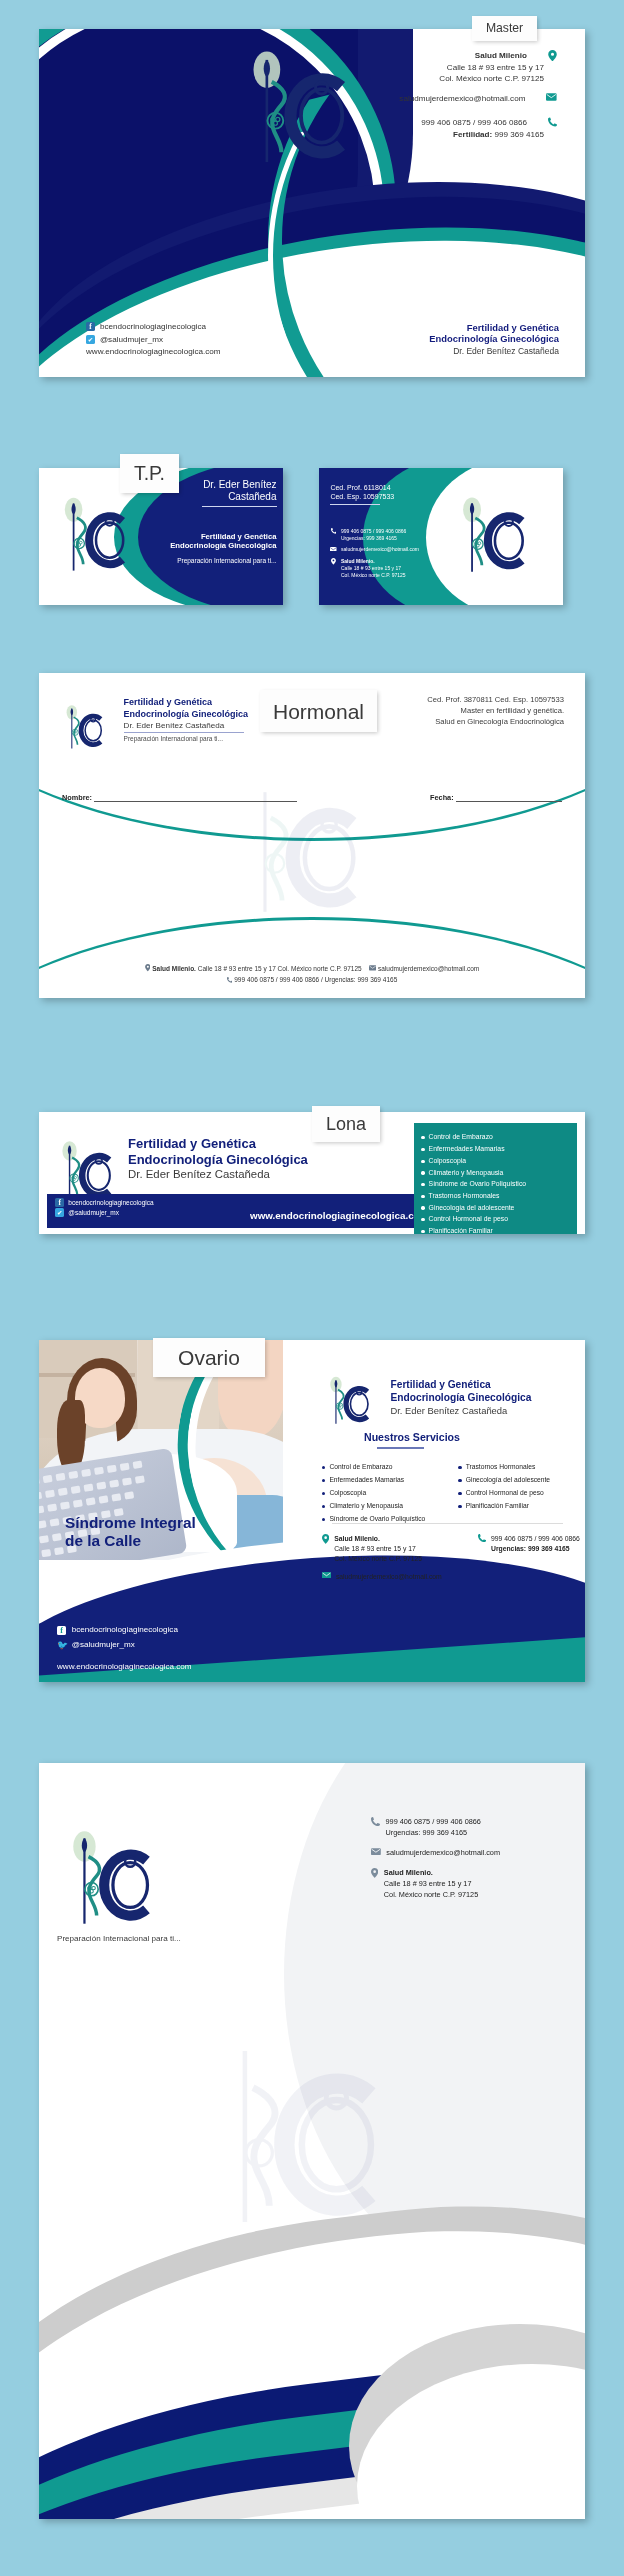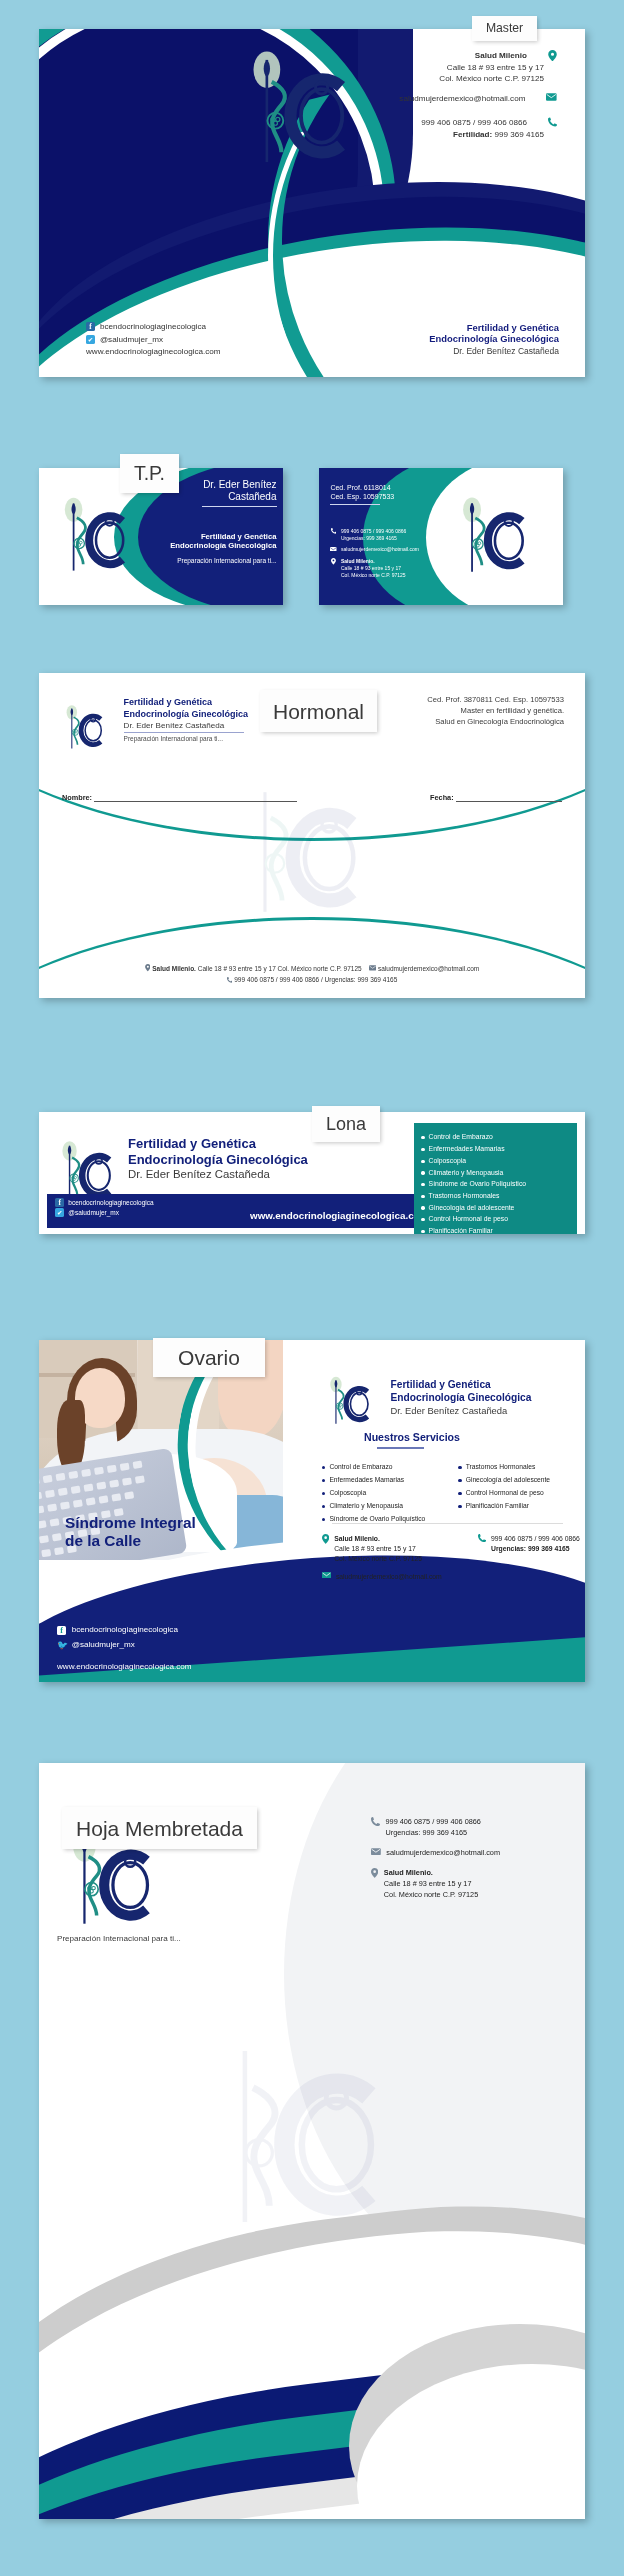--- a/index.html
+++ b/index.html
@@ -883,23 +883,20 @@
         <span>bcendocrinologiaginecologica</span>
       </div>
       <div class="r">
         <span class="ic-sq" style="background:transparent;color:#fff;font-size:9px;text-align:center;line-height:9px">🐦</span>
         <span>@saludmujer_mx</span>
       </div>
     </div>
     <div class="v-url">www.endocrinologiaginecologica.com</div>
   </div>
 
-  <div class="tab" style="left:62px; top:1807px; width:195px; height:42px; font-size:21px;">
-    <span>Hoja Membretada</span>
-  </div>
 
   <div class="sheet" id="hoja">
     <div class="h-arc"></div>
 
     <svg class="h-logo" width="122" height="142" viewBox="0 0 120 100">
       <ellipse cx="27" cy="16" rx="11" ry="15" fill="#cfe4cd" opacity=".85"></ellipse>
       <path d="M27 8 L27 92" stroke="#16266e" stroke-width="2.2"></path>
       <path d="M27 8c1.8 1.6 2.6 4 2.6 7s-.8 5.4-2.6 7c-1.8-1.6-2.6-4-2.6-7s.8-5.4 2.6-7z" fill="#16266e"></path>
       <path d="M31 26c10 5 14 12 8 19-6 7-9 12-7 19 2 7 7 12 7 20" stroke="#1f8e85" stroke-width="3.4" fill="none"></path>
       <circle cx="34" cy="58" r="6.5" fill="none" stroke="#1f8e85" stroke-width="1.6"></circle>

